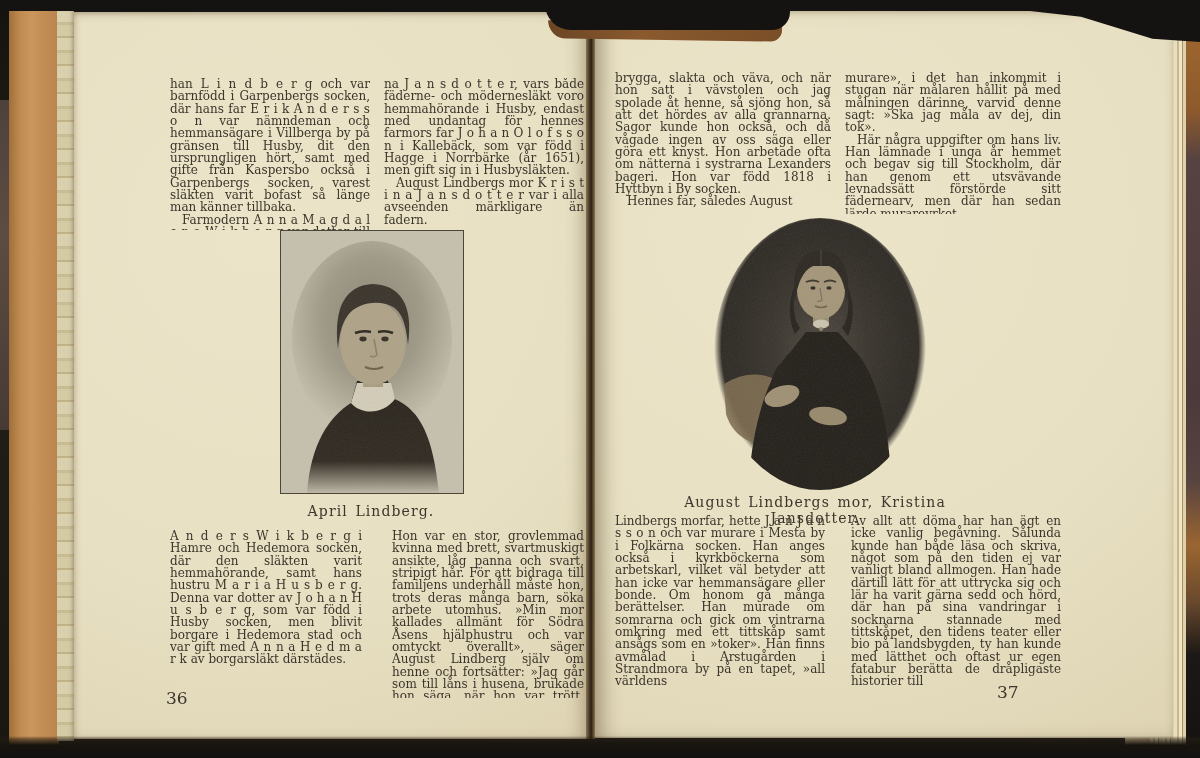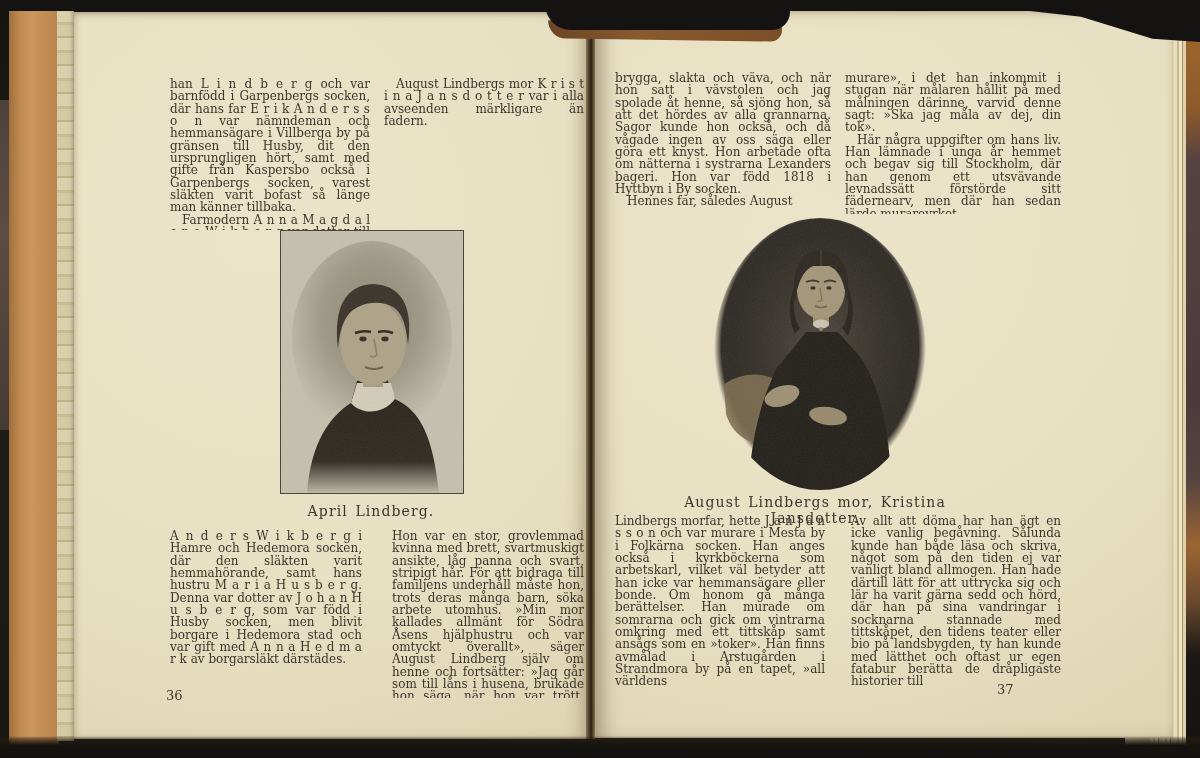--- a/index.html
+++ b/index.html
@@ -64,21 +64,21 @@
   .lb .col{width:200px;height:168px;}
   .rt{left:22px;top:62px;width:446px;height:142px;gap:14px;}
   .rt .col{width:216px;height:142px;}
   .rb{left:22px;top:505px;width:446px;height:172px;gap:26px;}
   .rb .col{width:216px;height:172px;}
 
   .caption{text-align:center;font-size:14px;letter-spacing:1.1px;word-spacing:2px;color:#3c362c;}
   .cap-left{left:146px;top:491px;width:302px;}
   .cap-right{left:72px;top:484px;width:300px;}
 
-  .pn{font-size:13px;color:#3b352b;}
+  .pn{font-size:17px;color:#3b352b;}
   .pn-left{left:92px;top:676px;}
   .pn-right{left:404px;top:672px;}
 
   
   .photo-left{left:206px;top:218px;width:182px;height:262px;border:1px solid #4c4539;background:#c9c3b1;}
   .photo-right{left:117px;top:206px;width:220px;height:276px;}
   .photo-left svg,.photo-right svg{display:block;}
 </style>
 </head>
 <body>
@@ -94,20 +94,21 @@
   <div class="edge-stack"></div>
   <div class="right-cover"></div>
 
   <div class="page left-page">
     <div class="cols lt">
       <div class="col">
         <p>han L i n d b e r g och var barnfödd i Garpenbergs socken, där hans far E r i k  A n d e r s s o n var nämndeman och hemmansägare i Villberga by på gränsen till Husby, dit den ursprungligen hört, samt med gifte från Kaspersbo också i Garpenbergs socken, varest släkten varit bofast så länge man känner tillbaka.</p>
         <p class="indent">Farmodern A n n a  M a g d a l e n a  W i k b e r g var dotter till smeden</p>
       </div>
       <div class="col">
+        <p>na J a n s d o t t e r, vars både fäderne- och mödernesläkt voro hemmahörande i Husby, endast med undantag för hennes farmors far J o h a n  O l o f s s o n i Kallebäck, som var född i Hagge i Norrbärke (år 1651), men gift sig in i Husbysläkten.</p>
         <p class="indent">August Lindbergs mor K r i s t i n a  J a n s d o t t e r var i alla avseenden märkligare än fadern.</p>
       </div>
     </div>
 
     <div class="photo-left">
       <svg width="182" height="262" viewBox="0 0 182 262">
         <defs>
           <radialGradient id="lv" cx="50%" cy="40%" r="58%">
             <stop offset="0%" stop-color="#8b8574"></stop>
             <stop offset="55%" stop-color="#9d9785" stop-opacity="0.9"></stop>

